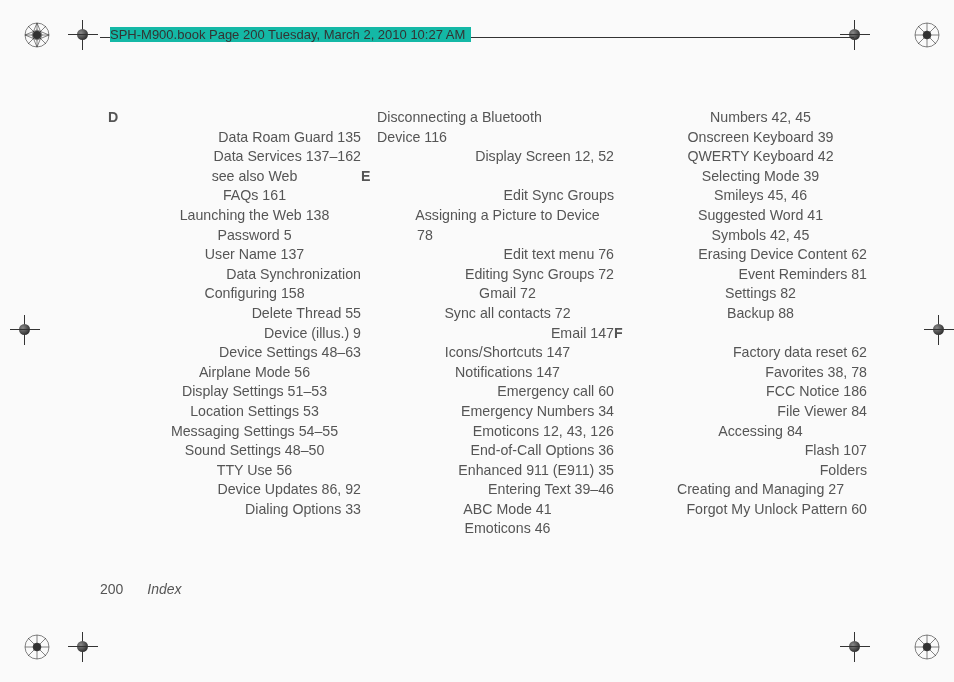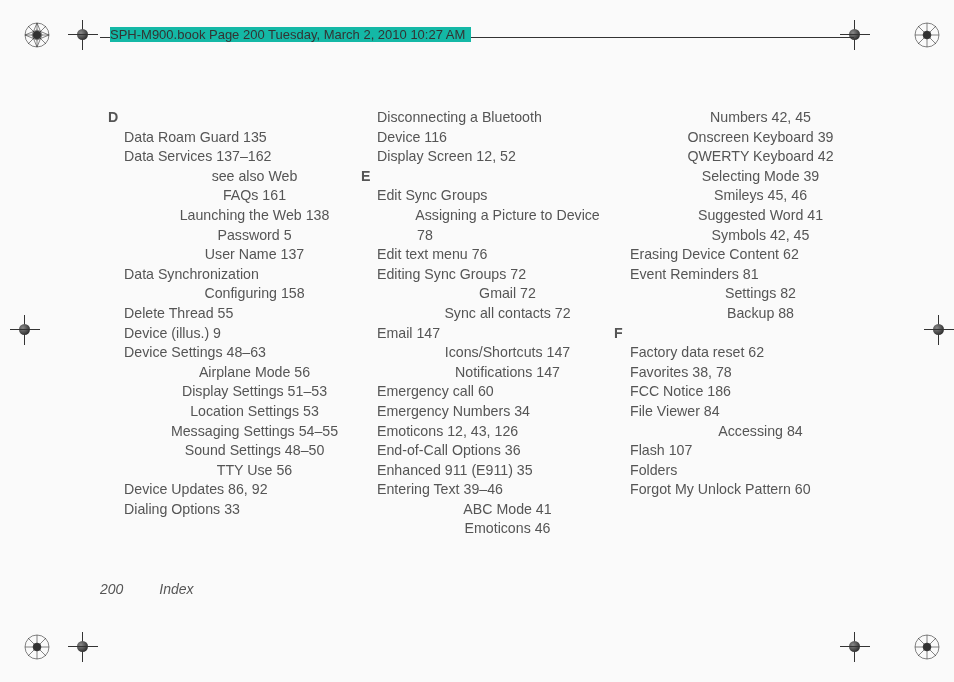--- a/index.html
+++ b/index.html
@@ -46,38 +46,38 @@
     color: #555;
   }
   .col {
     width: 253px;
   }
   .letter {
     font-weight: bold;
     color: #555;
     margin-left: 0;
   }
-  .l1 { margin-left: 16px; }
+  .l1 { margin-left: 16px; text-align: right; }
   .l2 { margin-left: 40px; text-align: center; }
   .l3 { margin-left: 56px; }
   .hang {
     margin-left: 16px;
     text-indent: 0;
   }
   .hang-cont {
     margin-left: 16px;
   }
   .footer {
     position: absolute;
     left: 100px;
     bottom: 85px;
     font-size: 14px;
     color: #555;
   }
-  .footer .pg { font-style: italic; margin-right: 32px; }
+  .footer .pg { margin-right: 20px; }
   .footer .label { font-style: italic; }
   .cross {
     position: absolute;
     width: 30px; height: 30px;
   }
   .cross::before, .cross::after {
     content:"";
     position:absolute;
     background:#333;
   }
@@ -232,20 +232,21 @@
       <div class="l2">Settings 82</div>
       <div class="l2">Backup 88</div>
       <div class="letter">F</div>
       <div class="l1">Factory data reset 62</div>
       <div class="l1">Favorites 38, 78</div>
       <div class="l1">FCC Notice 186</div>
       <div class="l1">File Viewer 84</div>
       <div class="l2">Accessing 84</div>
       <div class="l1">Flash 107</div>
       <div class="l1">Folders</div>
+      <div class="l2">Creating and Managing 27</div>
       <div class="l1">Forgot My Unlock Pattern 60</div>
     </div>
 </div>
 
 <div class="footer">
   <span class="pg">200</span>
   <span class="label">Index</span>
 </div>
 
 </body></html>

